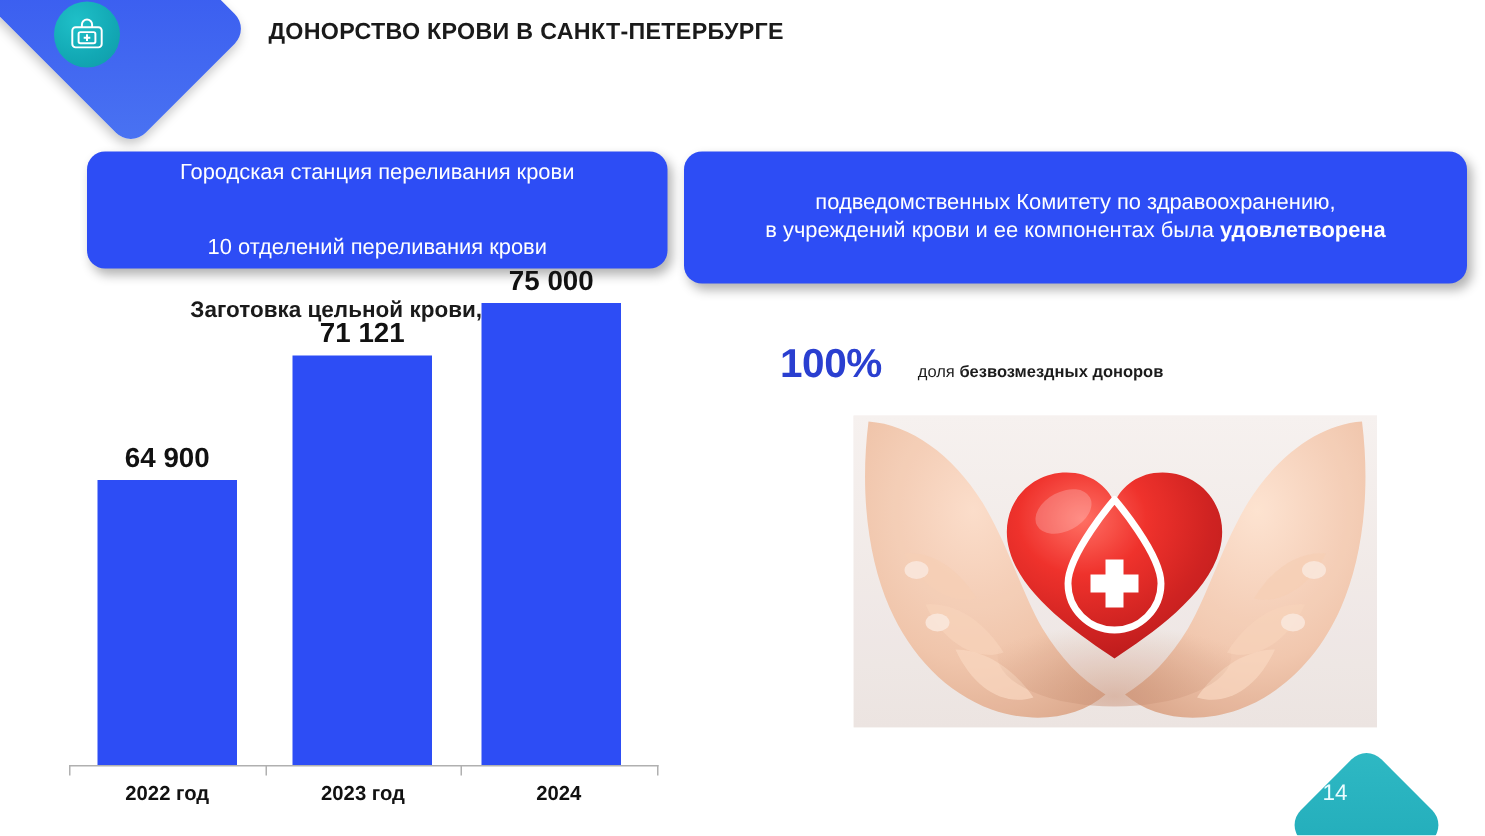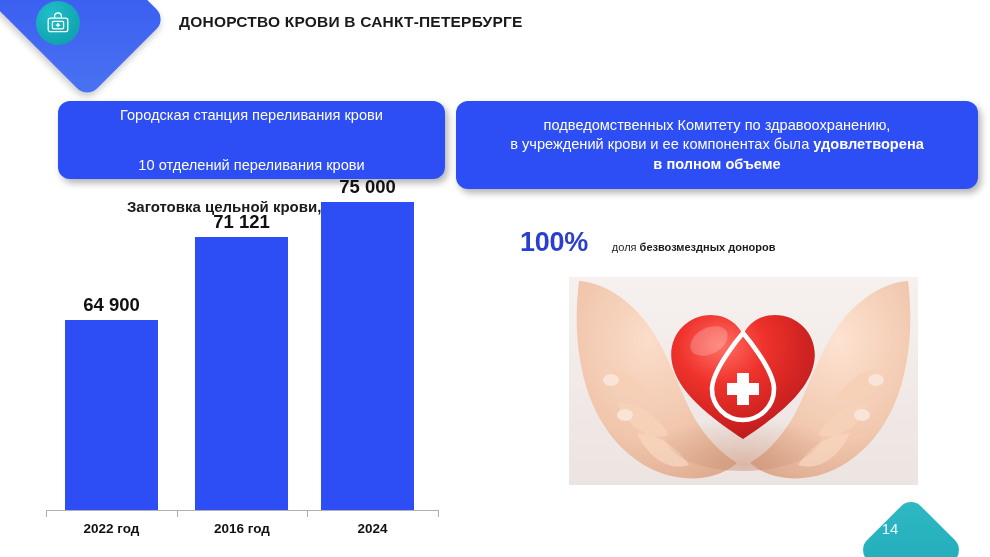--- a/index.html
+++ b/index.html
@@ -242,23 +242,20 @@
     <div class="line">10 отделений переливания крови</div>
   </div>
 
   <div class="callout" id="callout-right">
     <div class="line">
       <span>подведомственных Комитету по здравоохранению,</span>
     </div>
     <div class="line">
       <span>в учреждений крови и ее компонентах была </span><b>удовлетворена</b>
     </div>
-    <div class="line">
-      <b>в полном объеме</b>
-    </div>
   </div>
 
   <div id="chart">
     <div class="chart-title">Заготовка цельной крови, л</div>
 
     <div class="plot">
 
       <div class="bar" style="left:25px; width:93px; height:190px;"></div>
       <div class="bar-label" style="left:25px; width:93px; bottom:194px;">64 900</div>
 
@@ -269,21 +266,21 @@
       <div class="bar-label" style="left:281px; width:93px; bottom:312px;">75 000</div>
     </div>
 
     <div class="axis-line"></div>
     <div class="tick" style="left:6px;"></div>
     <div class="tick" style="left:137px;"></div>
     <div class="tick" style="left:267px;"></div>
     <div class="tick" style="left:398px;"></div>
 
     <div class="cat-label" style="left:6px; width:131px;">2022 год</div>
-    <div class="cat-label" style="left:137px; width:130px;">2016 год</div>
+    <div class="cat-label" style="left:137px; width:130px;">2023 год</div>
     <div class="cat-label" style="left:267px; width:131px;">2024</div>
   </div>
 
   <div class="stat-row">
     <span class="stat-value">100%</span>
     <span class="stat-desc"><span>доля </span><b>безвозмездных доноров</b></span>
   </div>
 
   <div class="photo">
     <svg width="349" height="208" viewBox="0 0 349 208">

